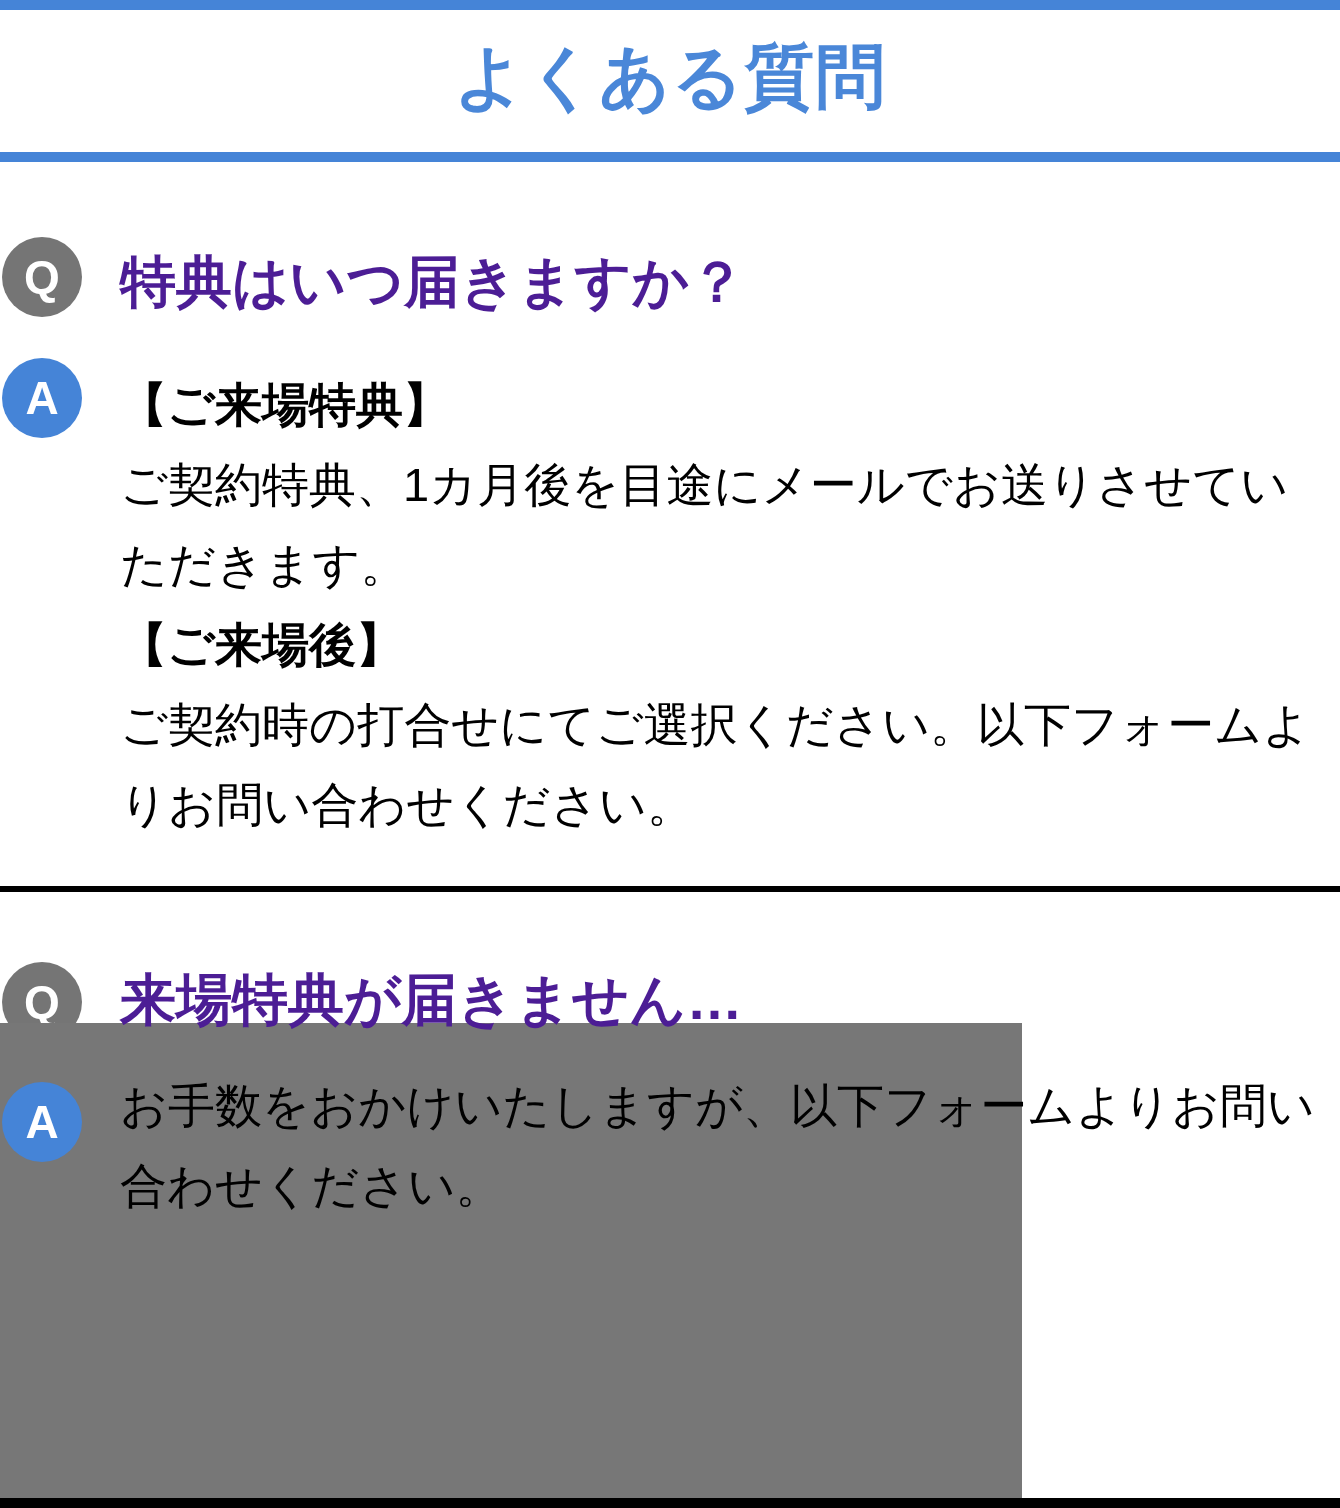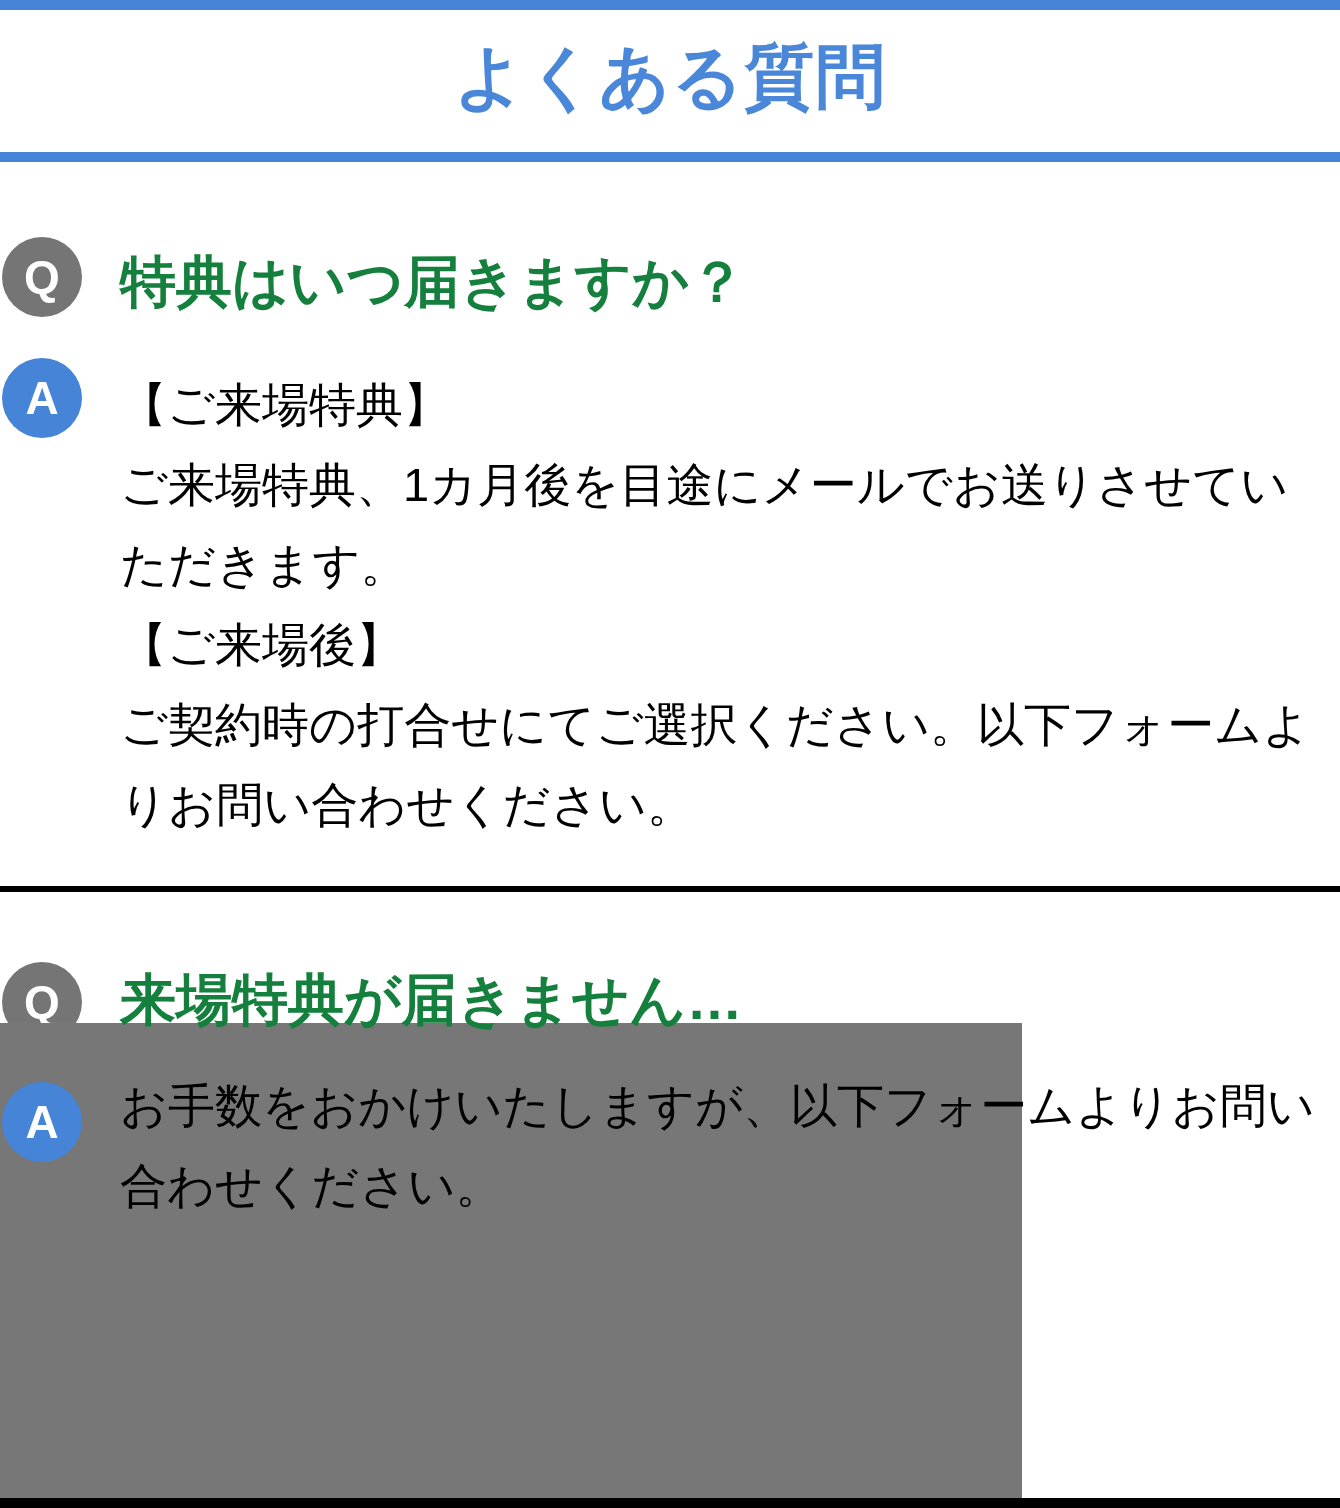--- a/index.html
+++ b/index.html
@@ -57,40 +57,40 @@
   .q2-badge { left: 2px; top: 962px; z-index: 0; }
   .a2-badge { left: 2px; top: 1082px; z-index: 2; }
 
   
   .question-text {
     position: absolute;
     left: 120px;
     font-size: 56px;
     line-height: 64px;
     font-weight: bold;
-    color: #15803d;
+    color: #4c1d95;
     white-space: nowrap;
   }
   .q1-text { top: 250px; z-index: 2; }
   .q2-text { top: 968px; z-index: 2; }
 
   
   .answer-text {
     position: absolute;
     left: 120px;
     width: 1216px;
     font-size: 47px;
     line-height: 80px;
     color: #000000;
     word-break: break-all;
     overflow-wrap: anywhere;
   }
   .a1-text { top: 365px; z-index: 2; }
   .a2-text { top: 1066px; z-index: 2; }
-  .ans-heading { font-weight: normal; }
+  .ans-heading { font-weight: bold; }
 
   
   .divider {
     position: absolute; left: 0; top: 886px;
     width: 1340px; height: 6px;
     background: #000000;
   }
 
   
   .overlay {
@@ -121,21 +121,21 @@
   <div class="badge q q1-badge">
     <span>Q</span>
   </div>
   <div class="question-text q1-text">特典はいつ届きますか？</div>
 
   <div class="badge a a1-badge">
     <span>A</span>
   </div>
   <div class="answer-text a1-text">
     <span class="ans-heading">【ご来場特典】</span><br>
-    <span>ご来場特典、1カ月後を目途にメールでお送りさせていただきます。</span><br>
+    <span>ご契約特典、1カ月後を目途にメールでお送りさせていただきます。</span><br>
     <span class="ans-heading">【ご来場後】</span><br>
     <span>ご契約時の打合せにてご選択ください。以下フォームよりお問い合わせください。</span>
   </div>
 
   <div class="divider"></div>
 
   <div class="overlay"></div>
 
   <div class="badge q q2-badge">
     <span>Q</span>

